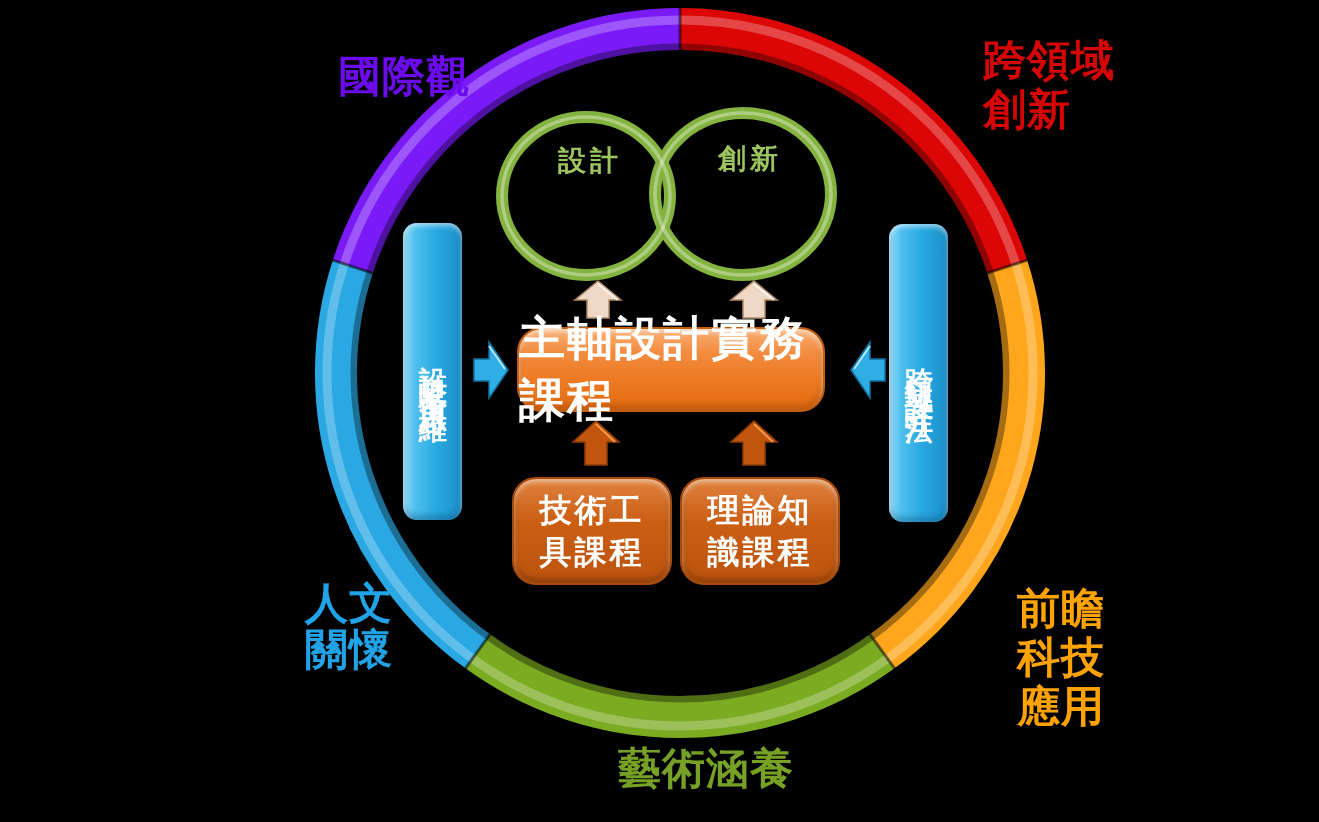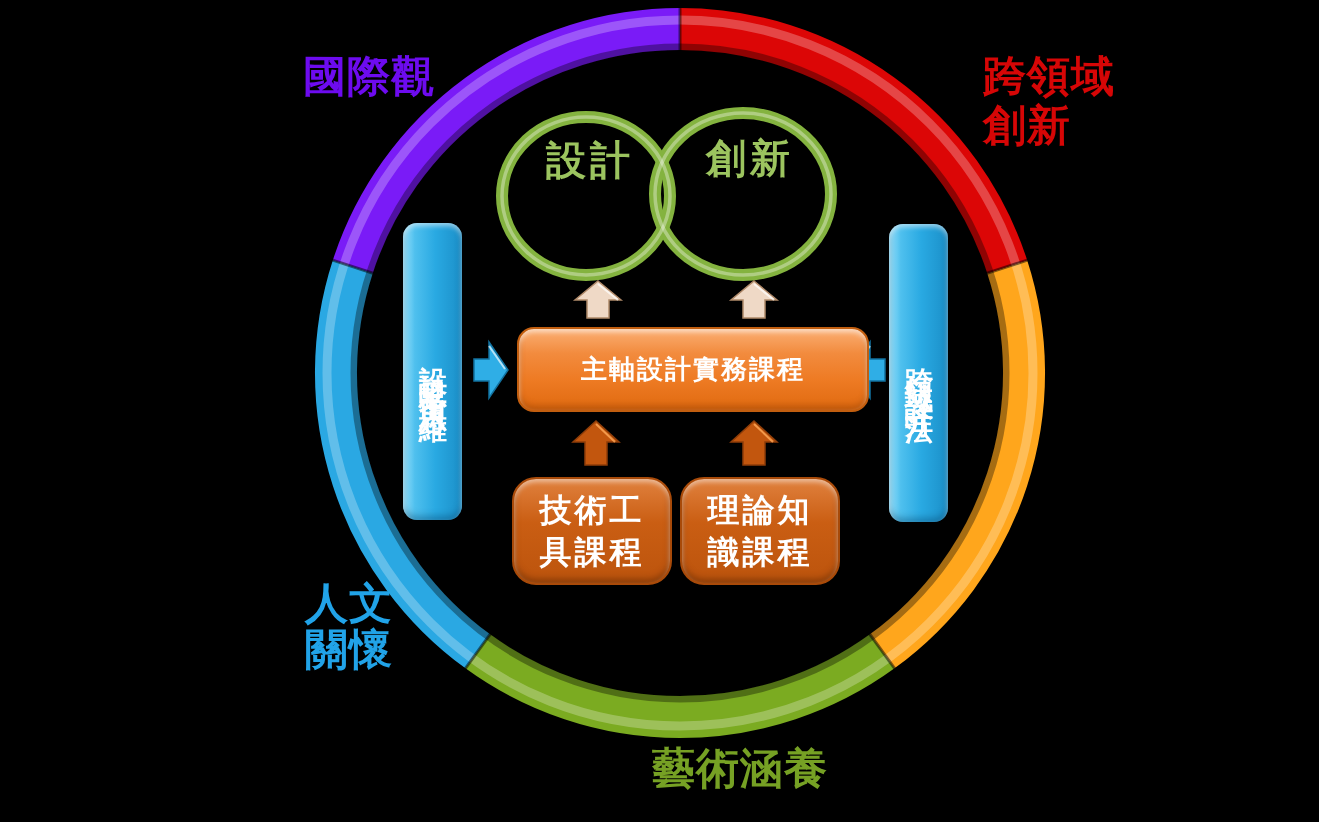--- a/index.html
+++ b/index.html
@@ -4,38 +4,38 @@
 <style>
   html,body{margin:0;padding:0;background:#000;}
   .stage{position:relative;width:1319px;height:822px;background:#000;overflow:hidden;
          font-family:"DejaVu Sans",sans-serif;}
   .stage *{box-sizing:border-box;}
   svg.layer{position:absolute;left:0;top:0;}
 
   
   .olabel{position:absolute;font-weight:bold;font-size:43px;line-height:49px;letter-spacing:1px;}
   .olabel-intl{left:303px;top:52px;}
-  .olabel-cdi{left:983px;top:52px;}
+  .olabel-cdi{left:983px;top:36px;}
   .olabel-hum{left:305px;top:584px;line-height:46px;}
-  .olabel-arts{left:652px;top:744px;}
+  .olabel-arts{left:618px;top:744px;}
   .olabel-ftech{left:1017px;top:584px;}
 
   
   .venn-text{position:absolute;width:170px;text-align:center;font-weight:bold;
-             font-size:40px;line-height:51px;letter-spacing:4px;}
+             font-size:28px;line-height:51px;letter-spacing:4px;}
   .venn-text-left{left:505px;top:135px;}
   .venn-text-right{left:665px;top:133px;}
 
   
-  .center-box{position:absolute;left:517px;top:327px;width:352px;height:85px;border-radius:17px;
+  .center-box{position:absolute;left:517px;top:327px;width:308px;height:85px;border-radius:25px;
     background:linear-gradient(180deg,#FBAF73 0%,#F28B3E 30%,#EE7B24 62%,#E06A10 100%);
     border:2px solid #c25e0f;
     box-shadow:inset 0 3px 5px rgba(255,255,255,.6), inset 0 -4px 6px rgba(140,60,0,.45);
     display:flex;align-items:center;justify-content:center;
-    font-size:26px;font-weight:bold;letter-spacing:2px;}
+    font-size:46px;font-weight:bold;letter-spacing:2px;}
 
   
   .course-box{position:absolute;width:160px;height:108px;border-radius:24px;
     background:linear-gradient(180deg,#E0813E 0%,#CA5E13 42%,#BC540D 100%);
     border:2px solid #a84a09;
     box-shadow:inset 0 3px 5px rgba(255,255,255,.5), inset 0 -4px 6px rgba(90,35,0,.5);
     display:flex;flex-direction:column;align-items:center;justify-content:center;
     font-size:32px;font-weight:bold;line-height:42px;letter-spacing:3px;text-align:center;}
   .course-box-tools{left:512px;top:477px;}
   .course-box-theory{left:680px;top:477px;}
@@ -104,27 +104,32 @@
     <g transform="translate(474,342)">
       <polygon stroke="#1272a0" stroke-width="1.5" points="0,17 15,17 15,0 34,28 15,56 15,39 0,39" fill="#2FAEE6"></polygon>
       <polyline points="15,4 31,27" fill="none" stroke="rgba(255,255,255,0.65)" stroke-width="2"></polyline>
     </g>
     <g transform="translate(851,342)">
       <polygon stroke="#1272a0" stroke-width="1.5" points="34,17 19,17 19,0 0,28 19,56 19,39 34,39" fill="#2FAEE6"></polygon>
       <polyline points="19,4 3,27" fill="none" stroke="rgba(255,255,255,0.65)" stroke-width="2"></polyline>
     </g>
   </svg>
 
-  <div class="olabel olabel-intl" style="color: rgb(109, 11, 239);">國際觀</div>
+  <div class="olabel olabel-intl" style="color: rgb(109, 11, 239); margin-left: 35px;">國際觀</div>
 
   <div class="olabel olabel-cdi" style="color: rgb(214, 6, 6);">
     <div>跨領域</div>
     <div>創新</div>
   </div>
 
+  <div class="olabel olabel-ftech" style="color: rgb(255, 163, 3);">
+    <div>前瞻</div>
+    <div>科技</div>
+    <div>應用</div>
+  </div>
 
   <div class="olabel olabel-arts" style="color: rgb(118, 161, 36);">藝術涵養</div>
 
   <div class="olabel olabel-hum" style="color: rgb(33, 163, 232); font-family: Liberation Mono, monospace;">
     <div>人文</div>
     <div>關懷</div>
   </div>
 
   <div class="venn-text venn-text-left" style="color: rgb(156, 196, 95);">
     <div>設計</div>

